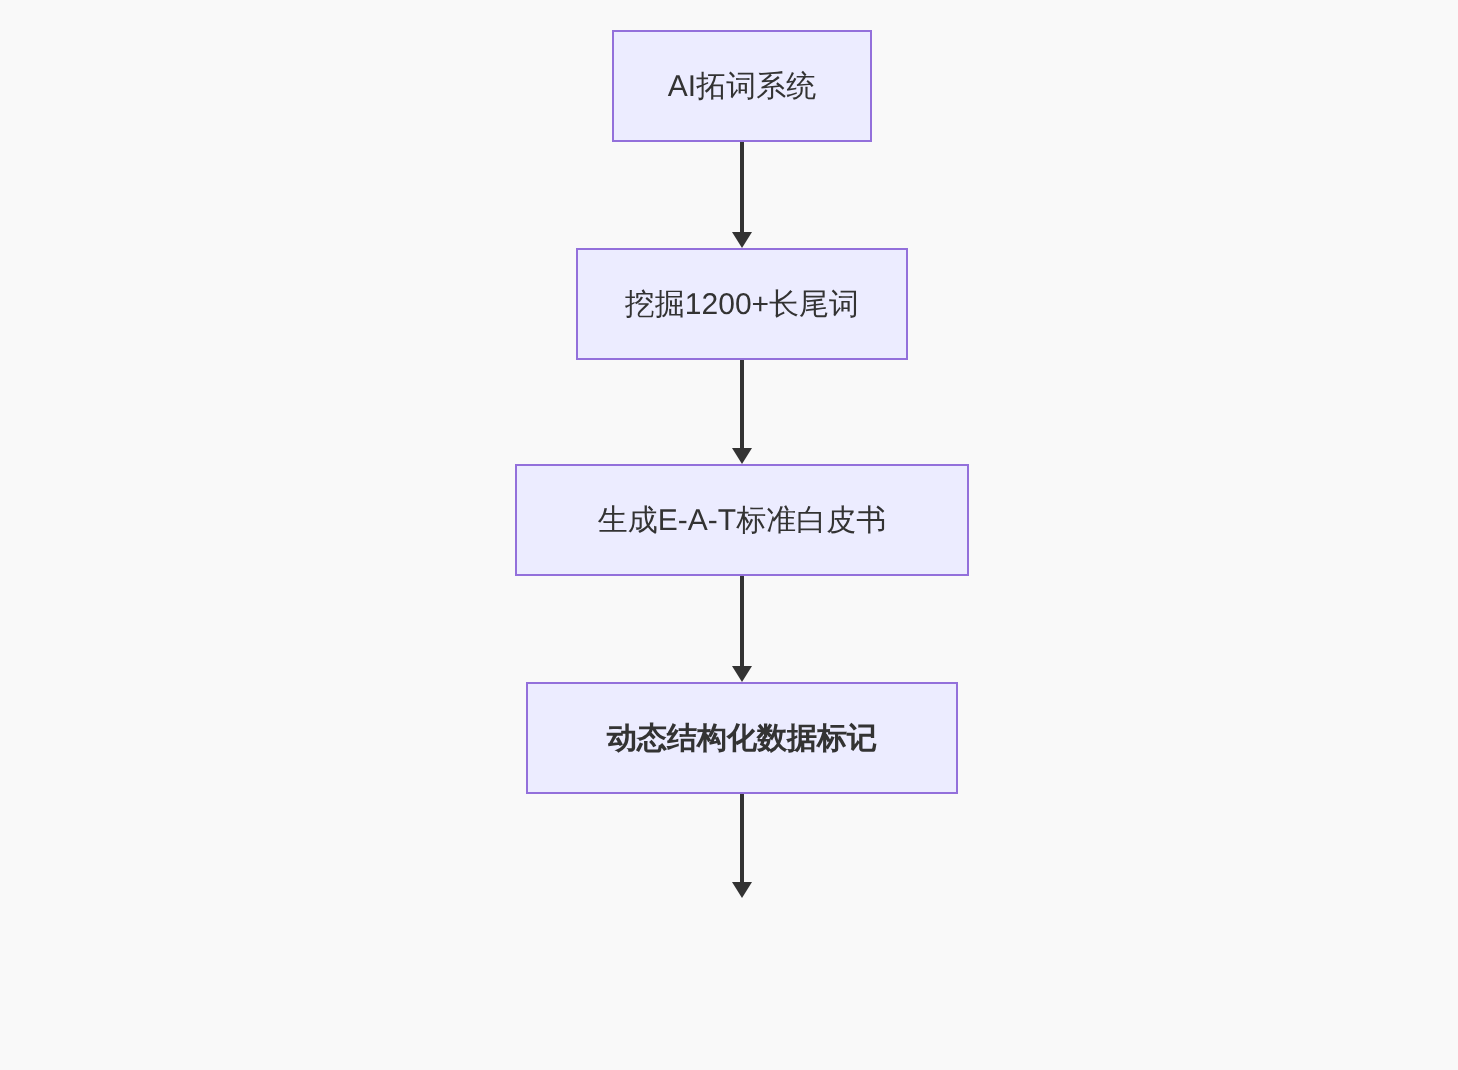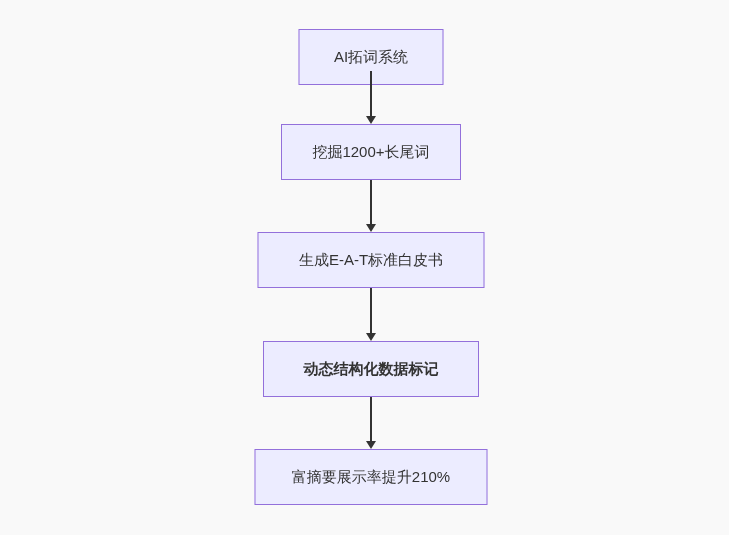--- a/index.html
+++ b/index.html
@@ -22,22 +22,22 @@
     box-sizing: border-box;
     background: #ececff;
     border: 1px solid #9370db;
     display: flex;
     align-items: center;
     justify-content: center;
     font-size: 15px;
     color: #333333;
     white-space: nowrap;
   }
-  .node-1 { top: 15px;  width: 145px; margin-top: 14px; }
-  .node-2 { top: 124px; width: 180px; }
+  .node-1 { top: 15px;  width: 130px; }
+  .node-2 { top: 124px; width: 166px; }
   .node-3 { top: 232px; width: 227px; }
   .node-4 { top: 341px; width: 216px; font-weight: bold; }
   .node-5 { top: 449px; width: 233px; }
 
   .arrow {
     position: absolute;
     left: 371px;
     transform: translateX(-50%);
     display: flex;
     flex-direction: column;
@@ -95,17 +95,14 @@
 
   <div class="node node-4">
     <span>动态结构化数据标记</span>
   </div>
 
   <div class="arrow arrow-4">
     <div class="arrow-line"></div>
     <div class="arrow-head"></div>
   </div>
 
-  <div class="node node-5">
-    <span>富摘要展示率提升210%</span>
-  </div>
 
 </div>
 
 </body></html>

